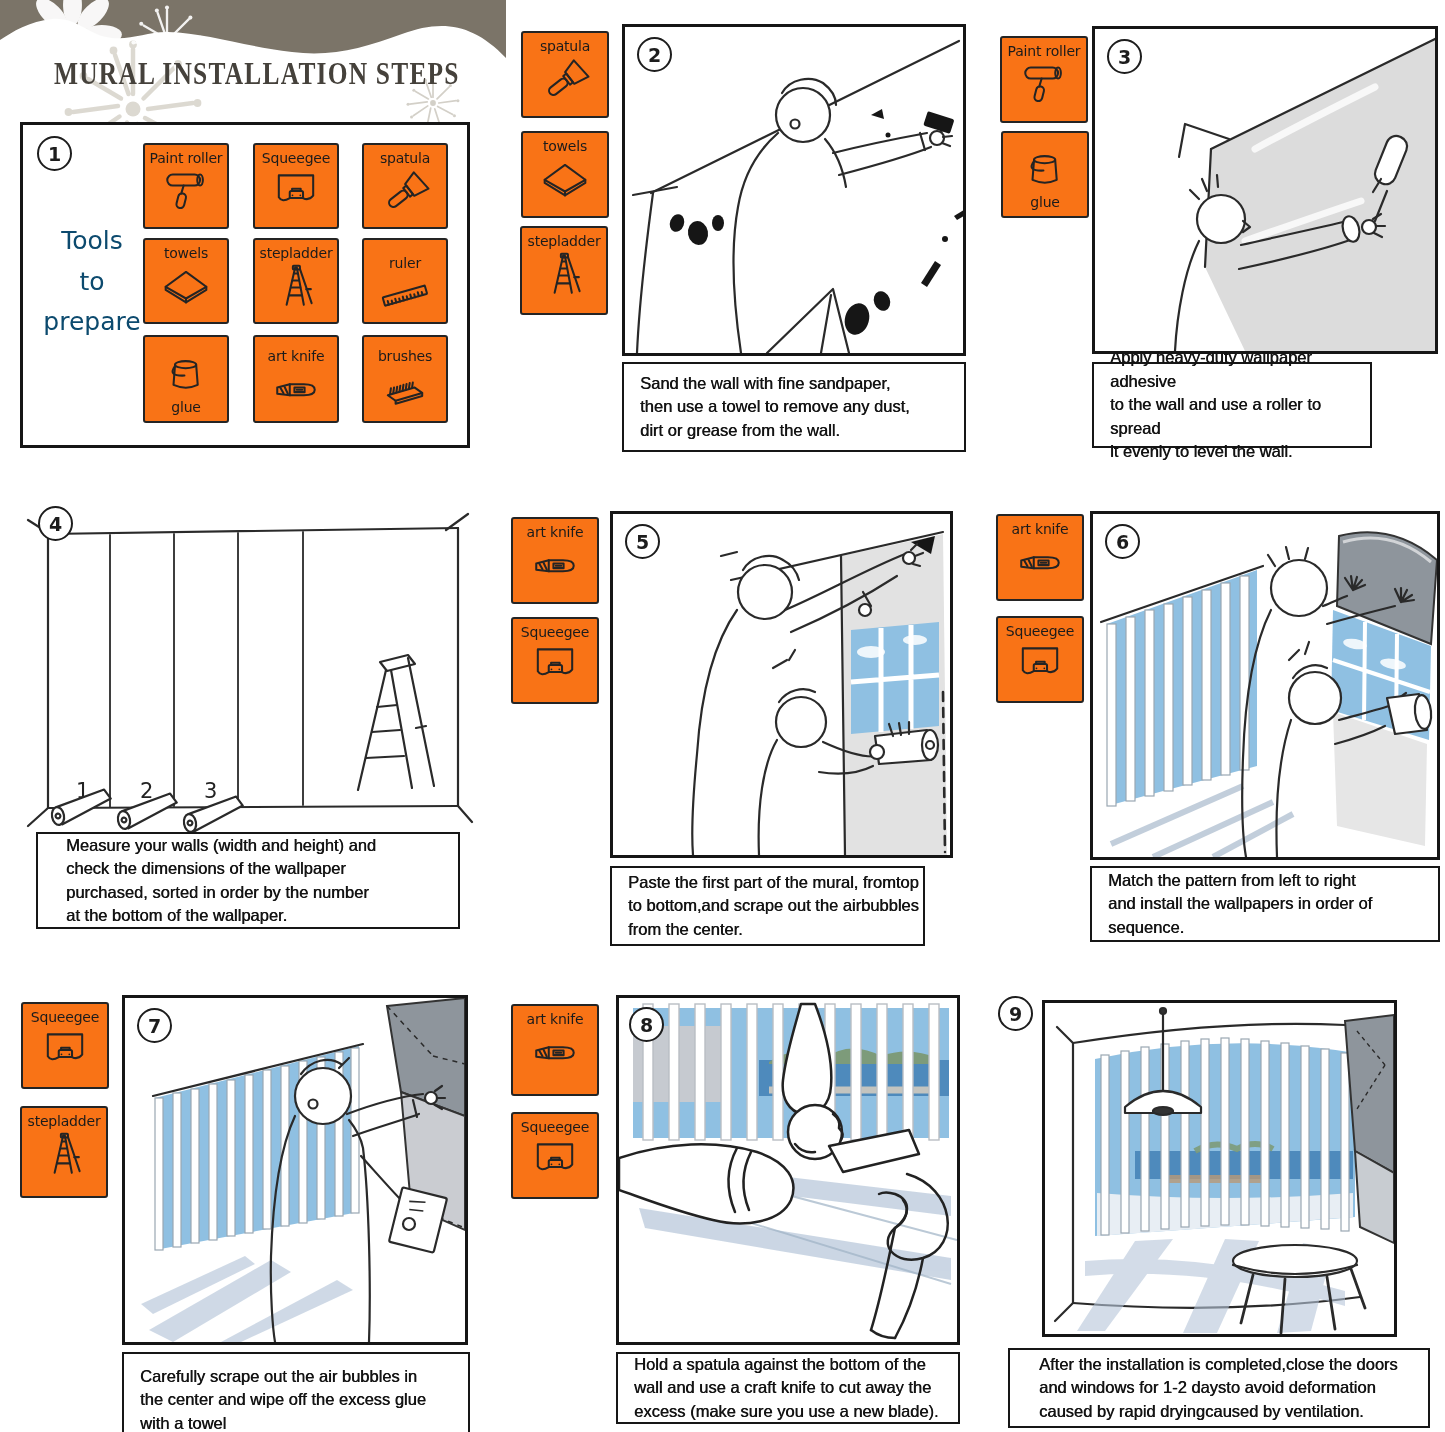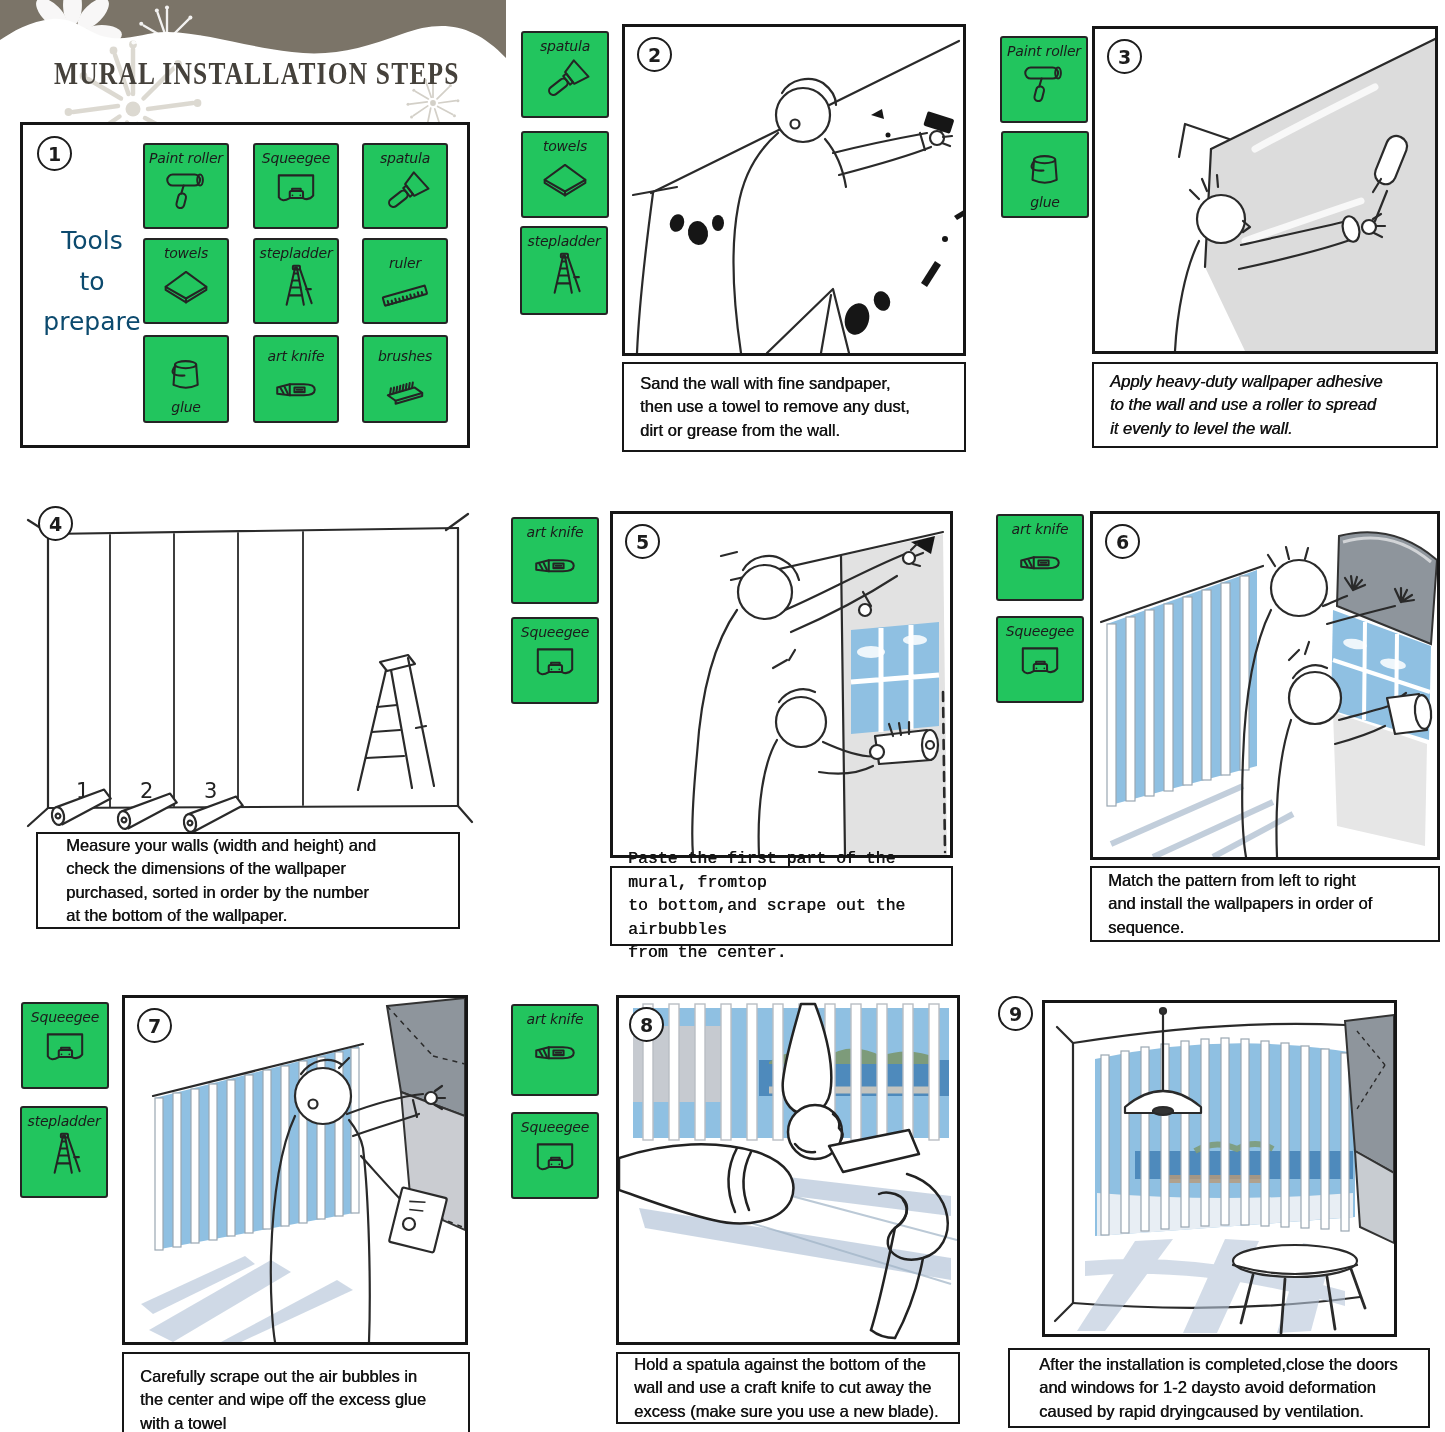--- a/index.html
+++ b/index.html
@@ -21,22 +21,22 @@
            display:flex;align-items:center;white-space:pre-line;
            font-size:16.5px;line-height:1.42;color:#141414;
            text-shadow:.45px 0 0 #141414;letter-spacing:0;
            padding:4px 4px 4px 16px;}
   .circ{position:absolute;width:31px;height:31px;border:2.5px solid #1d1d1d;border-radius:50%;
         background:#fff;display:flex;align-items:center;justify-content:center;
         font-family:"DejaVu Sans",sans-serif;font-size:19px;font-weight:600;color:#1d1d1d;z-index:4;}
 
   
   .tbox{position:absolute;width:88px;height:87px;border:2.5px solid #242424;border-radius:3px;
-        background:#22c55e;box-sizing:border-box;display:flex;flex-direction:column;
-        align-items:center;padding-top:5px;z-index:3;font-style:italic;}
+        background:#f97316;box-sizing:border-box;display:flex;flex-direction:column;
+        align-items:center;padding-top:5px;z-index:3;}
   .tbox.rev{flex-direction:column-reverse;padding-top:0;padding-bottom:6px;}
   .tlabel{font-family:"DejaVu Sans",sans-serif;font-size:14px;letter-spacing:-.2px;color:#1b1b1b;}
   .ticon{width:58px;height:50px;stroke:#242424;stroke-width:2.6;fill:none;
          stroke-linecap:round;stroke-linejoin:round;}
 
   
   .heading{position:absolute;white-space:pre-line;text-align:center;
            font-family:"DejaVu Sans",sans-serif;font-weight:normal;font-size:25px;
            line-height:1.62;color:#0c4a6e;}
 
@@ -311,21 +311,21 @@
       <ellipse cx="256" cy="200" rx="8" ry="13" transform="rotate(-15 256 200)" fill="#fff"></ellipse>
       <circle cx="274" cy="198" r="7" fill="#fff"></circle>
       <path d="M278,190 l8,-5 M281,197 l9,0 M279,204 l8,4"></path>
     </g>
     <g class="ln" transform="rotate(22 295 135)">
       <rect x="284" y="106" width="21" height="50" rx="10" fill="#fff"></rect>
     </g>
     <path class="ln" d="M292,162 L280,192 M286,150 l-8,13"></path>
   </svg>
 </div>
-<div class="caption" style="left:1092px;top:362px;width:346px;height:86px;font-style:italic;">Apply heavy-duty wallpaper adhesive
+<div class="caption" style="left:1092px;top:362px;width:280px;height:86px;">Apply heavy-duty wallpaper adhesive
 to the wall and use a roller to spread
 it evenly to level the wall.</div>
 
 <span class="circ" style="left:38px;top:506px;">4</span>
 <svg class="abs" style="left:20px;top:500px;" width="455" height="335" viewBox="0 0 455 335">
   <g class="ln">
     <path d="M8,20 L30,34 M448,14 L426,30"></path>
     <path d="M28,34 L438,28"></path>
     <path d="M28,34 L28,308 M438,28 L438,306"></path>
     <path d="M28,308 L438,306"></path>
@@ -418,21 +418,21 @@
     </g>
     <g class="ln">
       <path d="M262,222 L314,216 L318,246 L266,250 Z" fill="#fff"></path>
       <ellipse cx="317" cy="231" rx="8" ry="15" fill="#fff"></ellipse>
       <circle cx="317" cy="231" r="4"></circle>
       <circle cx="264" cy="238" r="7" fill="#fff"></circle>
       <path d="M280,222 l-4,-12 M288,221 l-2,-12 M296,220 l0,-12"></path>
     </g>
   </svg>
 </div>
-<div class="caption" style="left:610px;top:866px;width:343px;height:80px;font-family:Liberation Mono, monospace;">Paste the first part of the mural, fromtop
+<div class="caption" style="left:610px;top:866px;width:315px;height:80px;">Paste the first part of the mural, fromtop
  to bottom,and scrape out the airbubbles
 from the center.</div>
 
 <div class="tbox" style="left:996px;top:514px;">
   <span class="tlabel">art knife</span>
   <svg class="ticon" viewBox="0 0 64 64">
       <use href="#i-art-knife"></use>
     </svg>
 </div>
 <div class="tbox" style="left:996px;top:616px;">

